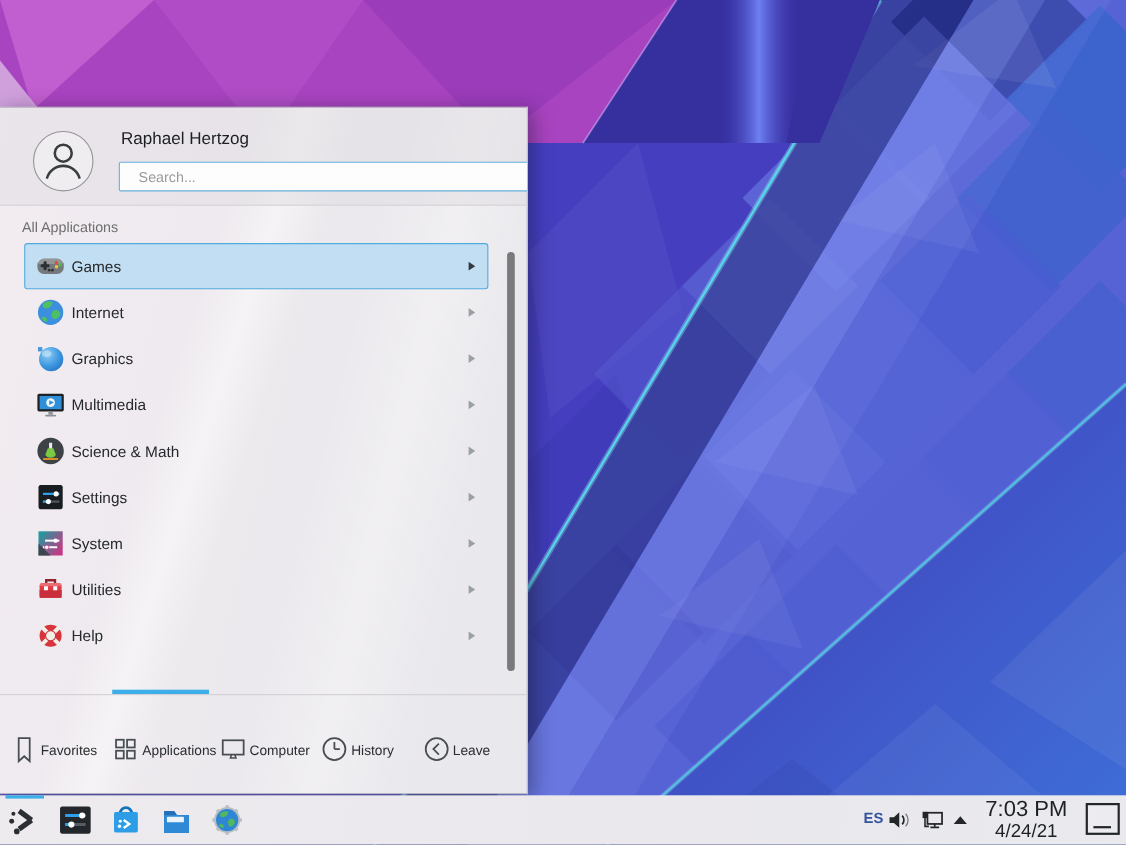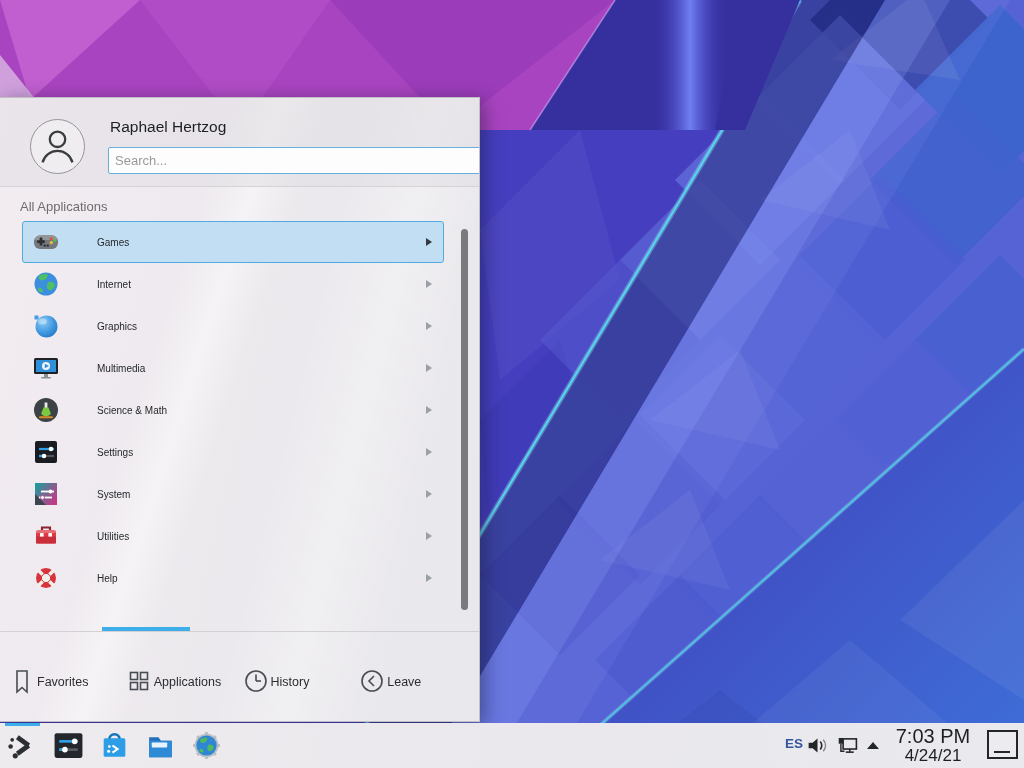--- a/index.html
+++ b/index.html
@@ -23,31 +23,31 @@
   #streak2 { left:280px; top:-40px; width:140px; height:800px; transform:rotate(14deg);
     background:linear-gradient(90deg,rgba(255,255,255,0),rgba(255,255,255,.30),rgba(255,255,255,0)); }
 
   #kick-header { position:absolute; left:0; top:0; width:100%; height:89px;
     background:rgba(222,219,224,.45); border-bottom:1px solid #d6d3d8; }
   #avatar { position:absolute; left:30px; top:21px; width:55px; height:55px; border-radius:50%;
     border:1px solid #96949a; background:#efedf0; }
   #user-name { position:absolute; left:110px; top:20px; font-size:15.5px; color:#1d2023; }
   #search-input { position:absolute; left:108px; top:49px; width:378px; height:27px;
     border:1px solid #68b0dc; border-radius:2px; background:#fdfdfd; outline:none;
-    font-size:13px; color:#232627; padding:0 6px; font-family:"Liberation Sans",sans-serif; }
+    font-size:13px; color:#232627; padding:0 17px; font-family:"Liberation Sans",sans-serif; }
   #search-input::placeholder { color:#9a9a9a; }
 
   #section-label { position:absolute; left:20px; top:101px; font-size:13px; color:#6d6d6f; }
 
   #cat-list { position:absolute; left:0; top:123px; width:100%; height:505px; overflow:hidden; }
   .cat-row { position:relative; height:42px; margin-left:22px; width:422px;
     display:flex; align-items:center; border:1px solid transparent; border-radius:3px; }
   .cat-row.active { background:#c2def2; border-color:#52abdf; }
   .cat-icon { width:30px; height:30px; margin-left:8px; flex:0 0 30px; }
-  .cat-label { margin-left:36px; font-size:10px; color:#26292c; }
+  .cat-label { margin-left:4px; font-size:14px; color:#26292c; }
   .cat-arrow { margin-left:auto; margin-right:11px; width:0; height:0;
     border-left:6px solid #9ba0a5; border-top:4.5px solid transparent; border-bottom:4.5px solid transparent; }
   .cat-row.active .cat-arrow { border-left-color:#34393d; }
 
   #scrollbar { position:absolute; left:461px; top:131px; width:7px; height:381px;
     background:#7a7a7c; border-radius:4px; }
 
   #tab-separator { position:absolute; left:0; top:533px; width:100%; height:1px; background:#d2d0d4; }
   #tab-indicator { position:absolute; left:102px; top:529px; width:88px; height:3.5px; background:#3daee9; }
 
@@ -313,20 +313,27 @@
         <svg class="tab-icon" viewBox="0 0 30 30">
           <rect x="6.5" y="6.5" width="7" height="7" fill="none" stroke="#474d52" stroke-width="1.6"></rect>
           <rect x="16.5" y="6.5" width="7" height="7" fill="none" stroke="#474d52" stroke-width="1.6"></rect>
           <rect x="6.5" y="16.5" width="7" height="7" fill="none" stroke="#474d52" stroke-width="1.6"></rect>
           <rect x="16.5" y="16.5" width="7" height="7" fill="none" stroke="#474d52" stroke-width="1.6"></rect>
         </svg>
         <span class="tab-label">Applications</span>
       </div>
       <div class="tab">
         <svg class="tab-icon" viewBox="0 0 30 30">
+          <rect x="5.5" y="7" width="19" height="13" fill="none" stroke="#474d52" stroke-width="1.6"></rect>
+          <path d="M13.5,20 l-1,3 h5 l-1,-3" fill="none" stroke="#474d52" stroke-width="1.4"></path>
+        </svg>
+        <span class="tab-label">Computer</span>
+      </div>
+      <div class="tab">
+        <svg class="tab-icon" viewBox="0 0 30 30">
           <circle cx="15" cy="15" r="10" fill="none" stroke="#474d52" stroke-width="1.6"></circle>
           <line x1="15" y1="15" x2="15" y2="8.5" stroke="#474d52" stroke-width="1.6"></line>
           <line x1="15" y1="15" x2="20" y2="15" stroke="#474d52" stroke-width="1.6"></line>
         </svg>
         <span class="tab-label">History</span>
       </div>
       <div class="tab">
         <svg class="tab-icon" viewBox="0 0 30 30">
           <circle cx="15" cy="15" r="10" fill="none" stroke="#474d52" stroke-width="1.6"></circle>
           <polyline points="17,10 12,15 17,20" fill="none" stroke="#474d52" stroke-width="1.6"></polyline>

